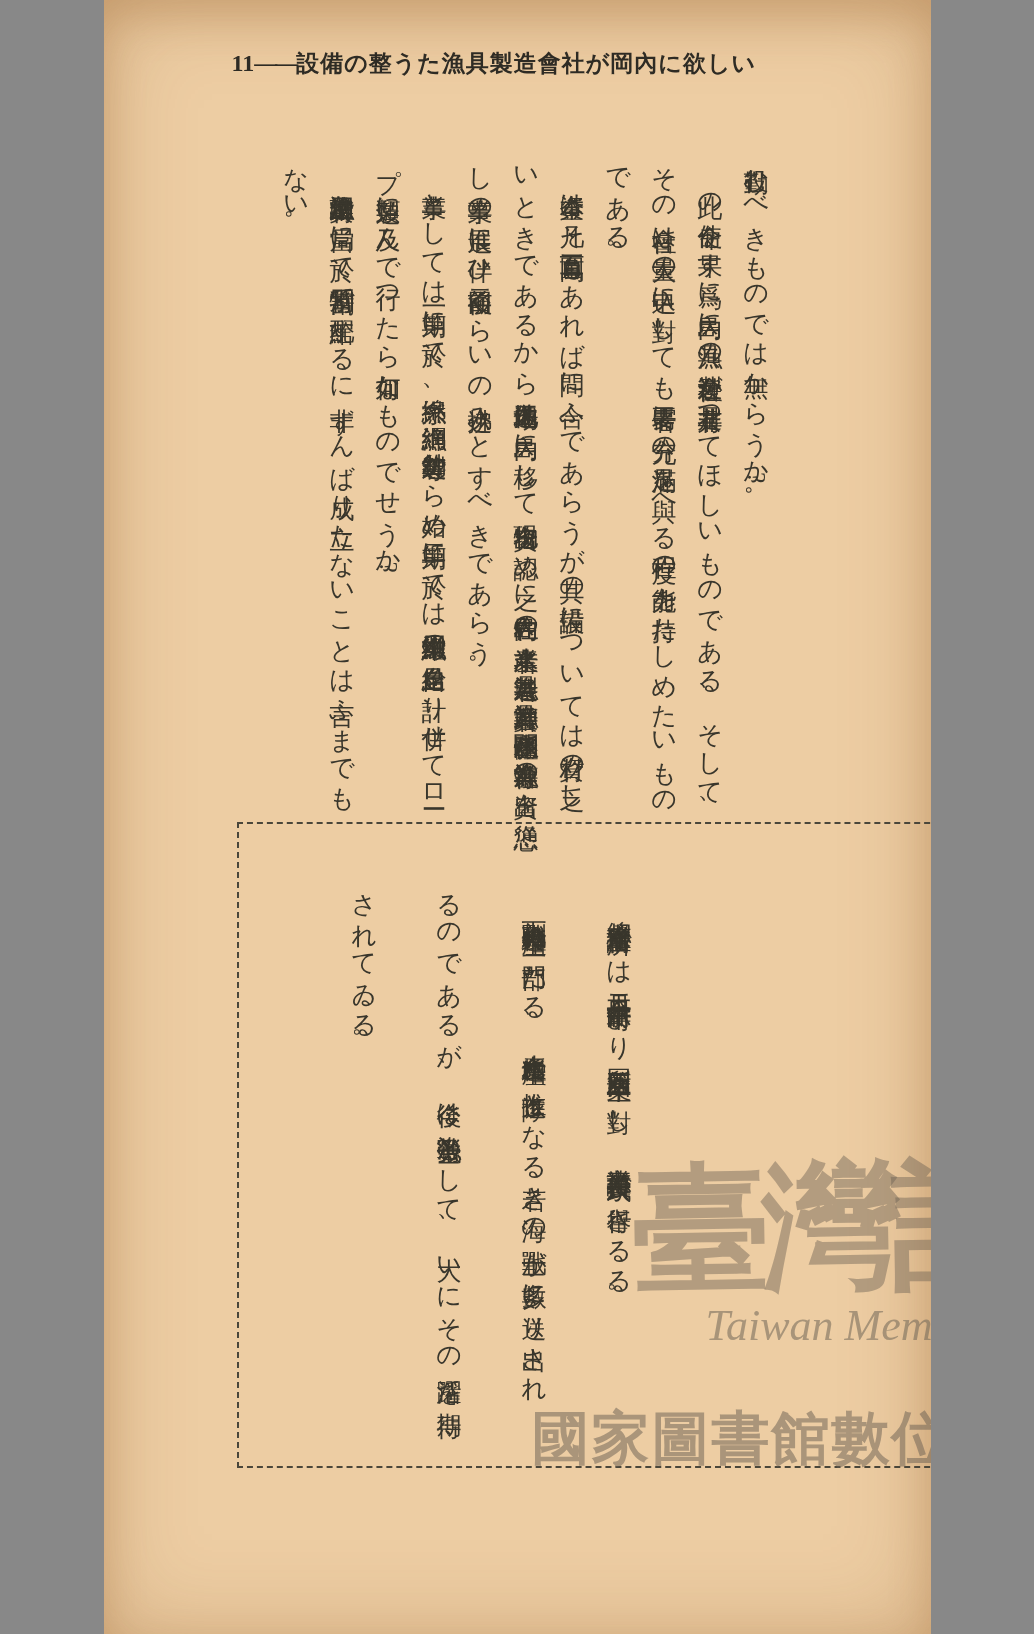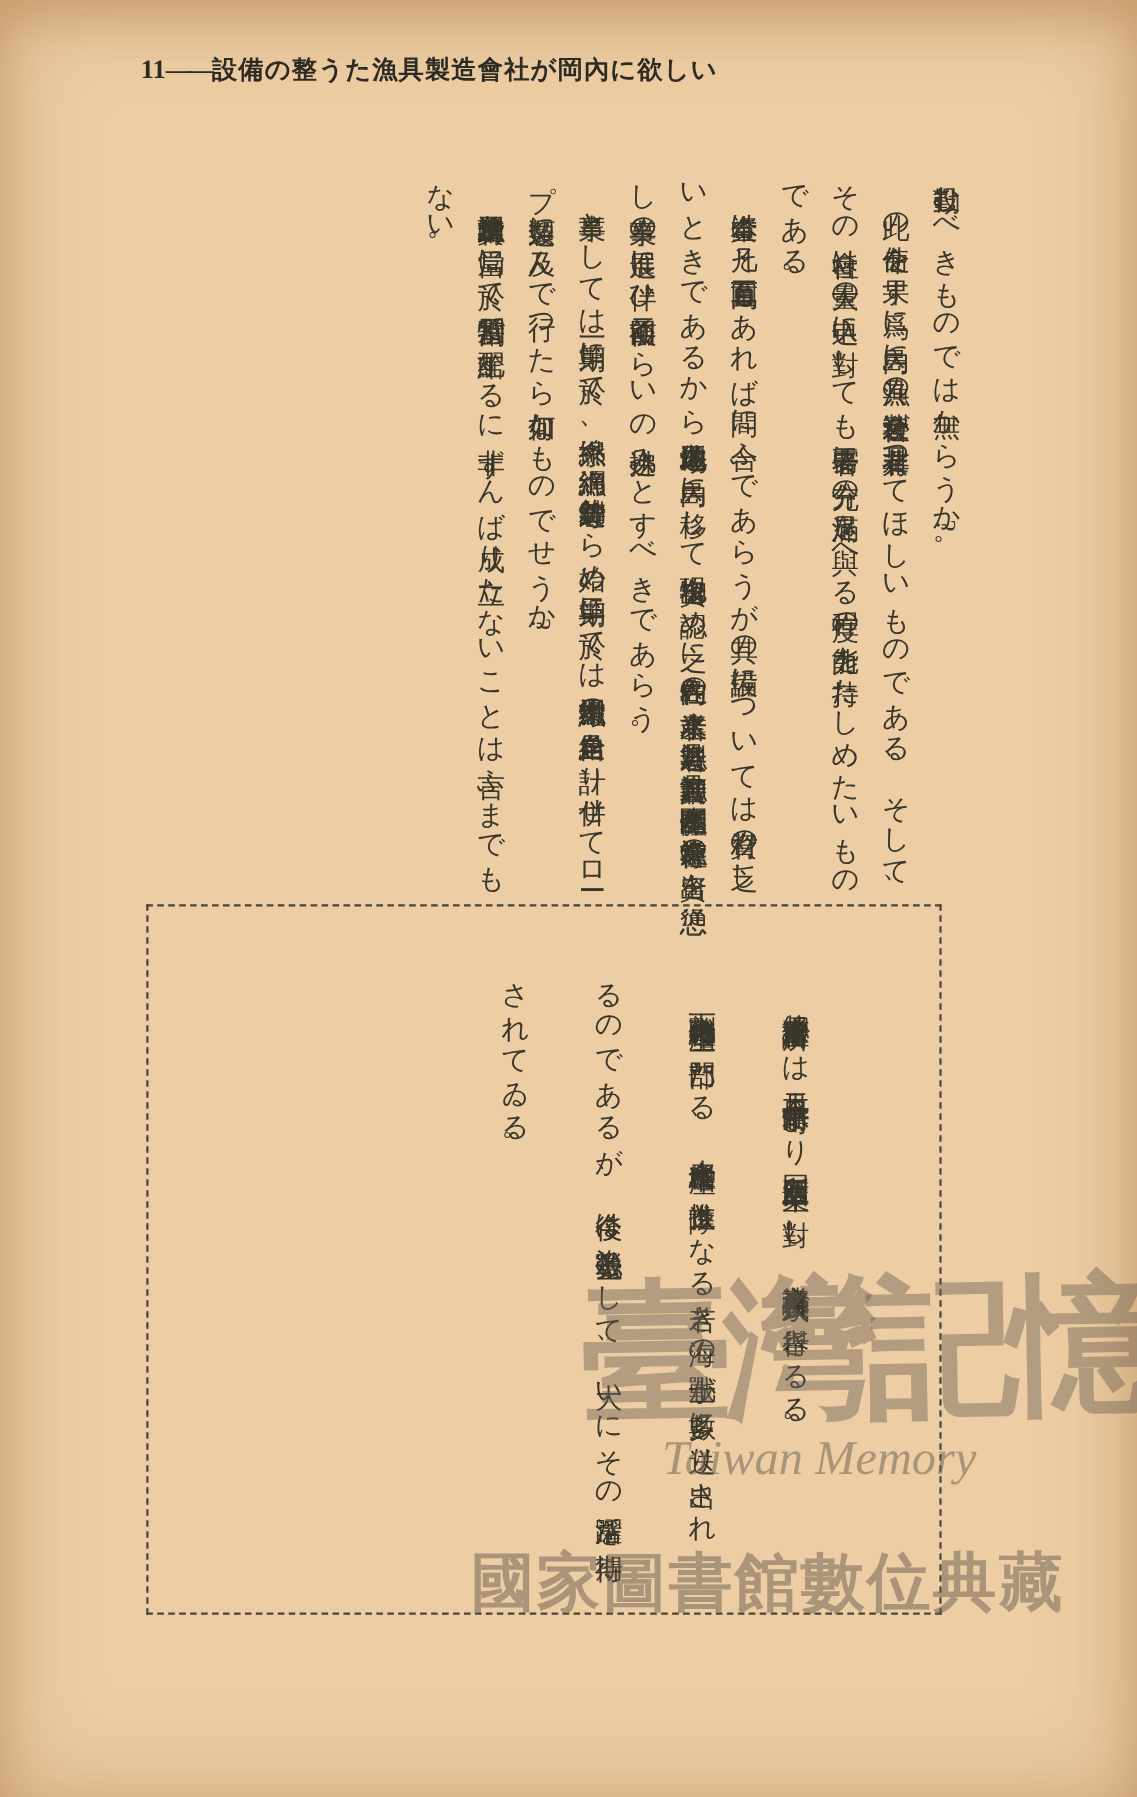--- a/index.html
+++ b/index.html
@@ -1,18 +1,18 @@
 <!DOCTYPE html>
 <html><head>
 <meta charset="utf-8">
 <style>
   html,body { margin:0; padding:0; background:#888; }
   .page {
     position: relative;
-    width: 1034px;
+    width: 827px;
     height: 1634px;
     margin: 0 auto;
     overflow: hidden;
     font-family: "Liberation Serif", "DejaVu Serif", serif;
     background:
       radial-gradient(ellipse 60% 45% at 48% 42%, rgba(255,246,226,0.30), rgba(255,246,226,0) 70%),
       linear-gradient(90deg, rgba(150,95,45,0.12) 0%, rgba(150,95,45,0) 6%, rgba(150,95,45,0) 94%, rgba(150,95,45,0.12) 100%),
       linear-gradient(180deg, #d2976a 0%, #e2af82 3%, #eac props 0, #eac69a 10%, #edcca2 28%, #eed0a8 55%, #edcfa6 78%, #eac99e 92%, #e6c294 100%);
     background-color:#edcda3;
     box-shadow: inset 0 0 90px rgba(135,85,35,0.28), inset 0 18px 40px rgba(150,90,35,0.25);

